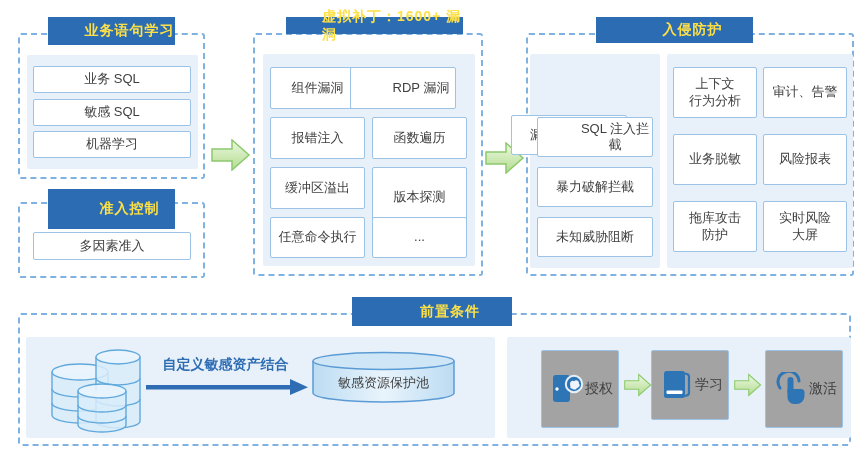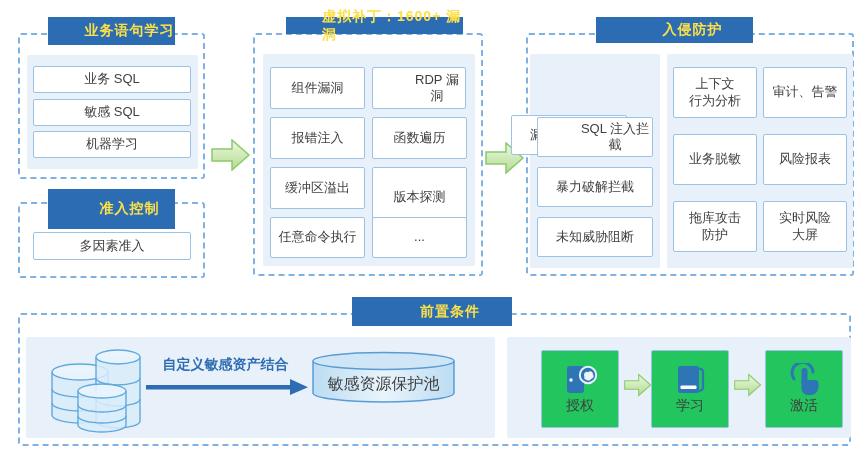--- a/index.html
+++ b/index.html
@@ -21,24 +21,24 @@
     letter-spacing:1px;z-index:3;padding-left:36px;
   }
   .dashed{border:2px dashed var(--dash);border-radius:3px;z-index:1;}
   .panel{background:var(--panel);border-radius:2px;z-index:2;}
   .cell{
     background:#fff;border:1.5px solid var(--cellborder);border-radius:2px;
     color:var(--txt);font-size:13px;display:flex;align-items:center;justify-content:center;
     text-align:center;white-space:pre-line;line-height:1.25;z-index:4;
   }
   .bluebold{color:var(--blue);font-size:14px;font-weight:bold;text-align:center;z-index:4;}
-  .plabel{color:var(--txt);font-size:16px;text-align:center;z-index:5;}
+  .plabel{color:var(--txt);font-size:13px;text-align:center;z-index:5;}
   .step{
-    background:#22c55e;border:1.5px solid var(--cellborder);border-radius:2px;z-index:4;
-    display:flex;flex-direction:column;align-items:center;justify-content:center;
+    background:#a3a3a3;border:1.5px solid var(--cellborder);border-radius:2px;z-index:4;
+    display:flex;flex-direction:row;align-items:center;justify-content:center;
   }
   .step .lbl{color:var(--txt);font-size:14px;}
   svg{display:block;}
 </style>
 </head>
 <body>
 
 <div id="page">
 
   <div class="abs dashed" style="left:18px;top:33px;width:187px;height:146px;"></div>
@@ -59,21 +59,21 @@
           <stop offset="1" stop-color="#b2dc8e"></stop>
         </linearGradient>
       </defs>
     <polygon points="1,10 21,10 21,1 38,16 21,31 21,22 1,22" fill="url(#g1)" stroke="#8cc96d" stroke-width="1.5"></polygon>
   </svg>
 
   <div class="abs dashed" style="left:253px;top:33px;width:230px;height:243px;"></div>
   <div class="abs hdr" style="left:270px;top:17px;width:177px;height:17px;margin-left:16px;">虚拟补丁：1600+ 漏洞</div>
   <div class="abs panel" style="left:263px;top:54px;width:212px;height:212px;"></div>
   <div class="abs cell" style="left:270px;top:67px;width:95px;height:42px;">组件漏洞</div>
-  <div class="abs cell" style="left:372px;top:67px;width:94px;height:42px;padding-left:36px;">RDP 漏洞</div>
+  <div class="abs cell" style="left:350px;top:67px;width:106px;height:42px;padding-left:36px;">RDP 漏洞</div>
   <div class="abs cell" style="left:270px;top:117px;width:95px;height:42px;">报错注入</div>
   <div class="abs cell" style="left:372px;top:117px;width:95px;height:42px;">函数遍历</div>
   <div class="abs cell" style="left:270px;top:167px;width:95px;height:42px;">缓冲区溢出</div>
   <div class="abs cell" style="left:372px;top:167px;width:95px;height:60px;">版本探测</div>
   <div class="abs cell" style="left:270px;top:217px;width:95px;height:41px;">任意命令执行</div>
   <div class="abs cell" style="left:372px;top:217px;width:95px;height:41px;">...</div>
 
   <svg class="abs" style="left:485px;top:142px;z-index:4;" width="40" height="32" viewBox="0 0 40 32">
     <polygon points="1,10 21,10 21,1 38,16 21,31 21,22 1,22" fill="url(#g1)" stroke="#8cc96d" stroke-width="1.5"></polygon>
   </svg>
@@ -145,21 +145,21 @@
       <circle cx="27" cy="12" r="8.2" fill="#2e75b6" stroke="#e8f1f9" stroke-width="2"></circle>
       <path d="M23.5,14 c-1.8,-4 2,-6.5 3.6,-4.8 c2,-2.2 5.4,-0.2 4.8,2.4 c1.8,1.6 0.2,4.4 -2,4.3 c-0.6,2.2 -3.8,2.2 -4.8,0.5 c-1.6,0.5 -2.2,-1 -1.6,-2.4 z" fill="#fff" opacity="0.92"></path>
     </svg>
     <div class="lbl">授权</div>
   </div>
 
   <svg class="abs" style="left:624px;top:372px;z-index:5;" width="28" height="26" viewBox="0 0 40 32">
     <polygon points="1,10 21,10 21,1 38,16 21,31 21,22 1,22" fill="url(#g1)" stroke="#8cc96d" stroke-width="1.5"></polygon>
   </svg>
 
-  <div class="abs step" style="left:651px;top:350px;width:78px;height:78px;align-items:center;">
+  <div class="abs step" style="left:651px;top:350px;width:78px;height:70px;align-items:center;">
     <svg width="38" height="34" viewBox="0 0 38 34">
       <rect x="7" y="3" width="21" height="27" rx="2.5" fill="#2e75b6"></rect>
       <path d="M28,5.5 q4,0.5 4,3 v16 q0,3 -4,3.5" stroke="#2e75b6" fill="none" stroke-width="2.2"></path>
       <rect x="9.5" y="22.5" width="16" height="3.6" rx="1" fill="#fff"></rect>
     </svg>
     <div class="lbl">学习</div>
   </div>
 
   <svg class="abs" style="left:734px;top:372px;z-index:5;" width="28" height="26" viewBox="0 0 40 32">
     <polygon points="1,10 21,10 21,1 38,16 21,31 21,22 1,22" fill="url(#g1)" stroke="#8cc96d" stroke-width="1.5"></polygon>

